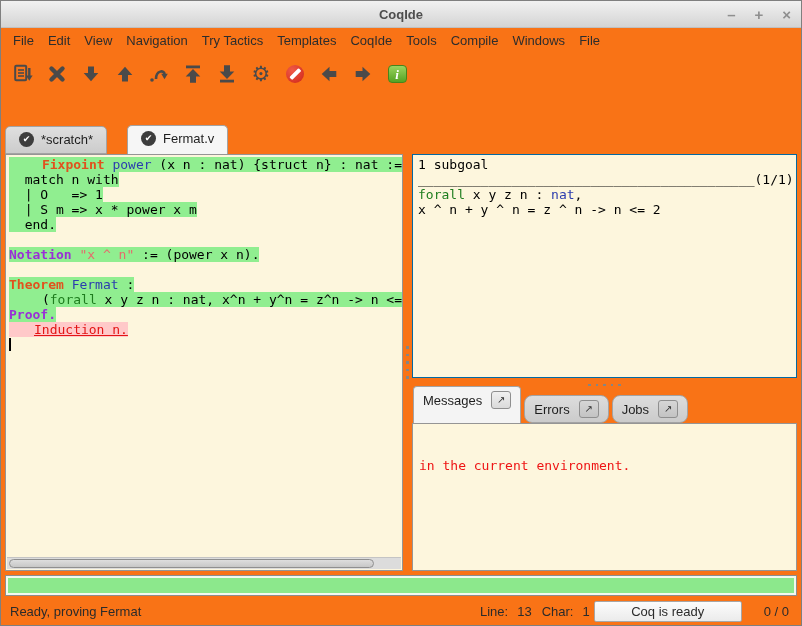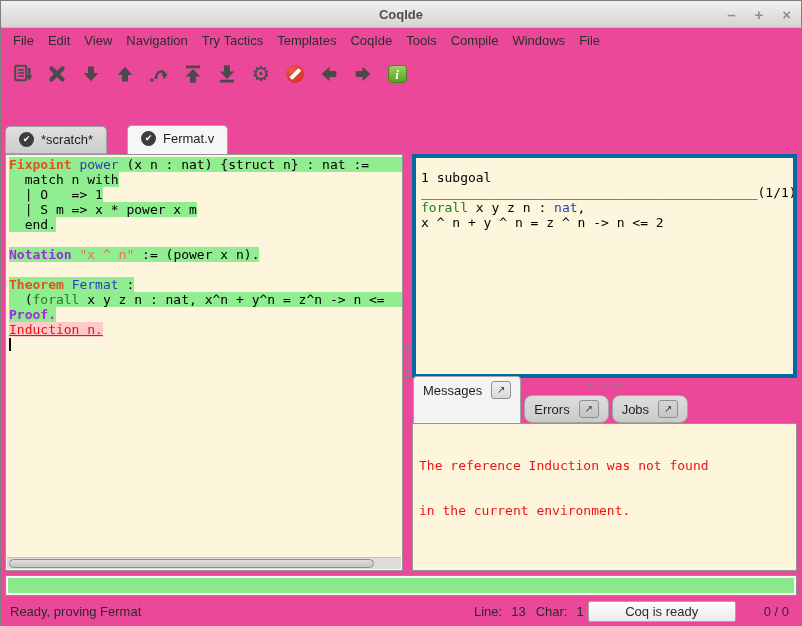--- a/index.html
+++ b/index.html
@@ -1,17 +1,17 @@
 <!DOCTYPE html>
 <html><head>
 <meta charset="utf-8">
 <style>
   html,body{margin:0;padding:0;background:#c8c8c8;}
   *{box-sizing:border-box;}
-  .window{width:802px;height:626px;border:1px solid #7f7f7f;background:#ec4899;
+  .window{width:802px;height:626px;border:1px solid #7f7f7f;background:#f97316;
           display:flex;flex-direction:column;overflow:hidden;
           font-family:"Liberation Sans",sans-serif;}
 
   
   .titlebar{height:27px;flex:none;background:linear-gradient(#f1f1f1,#d4d4d4);
             border-bottom:1px solid #c0c0c0;position:relative;
             display:flex;align-items:center;justify-content:center;}
   .title{font-size:13px;font-weight:bold;color:#4e4e4e;}
   .win-controls{position:absolute;right:10px;top:0;height:100%;display:flex;align-items:center;gap:19px;}
   .win-btn{color:#8f8f8f;font-size:15px;font-weight:bold;line-height:1;cursor:default;}
@@ -44,50 +44,50 @@
   .tab-check::after{content:"\2714";color:#fff;font-size:9px;line-height:1;}
 
   
   .main{flex:1;display:flex;padding:0 4px;min-height:0;}
   .mono{font-family:"DejaVu Sans Mono","Liberation Mono",monospace;font-size:13px;line-height:15px;white-space:pre;}
 
   .editor-pane{width:398px;flex:none;border:1px solid #959595;background:#fdf6dd;
                position:relative;overflow:hidden;}
   .code{position:absolute;left:3px;right:0;top:2px;bottom:14px;overflow:hidden;}
   .code-line{height:15px;}
-  .full-green{background:#90ee90;}
+  .full-green{background:#90ee90;text-align:right;}
   .hl-green{background:#90ee90;}
   .hl-pink{background:#ffc9c9;}
   .tk-p{color:#000;}
   .tk-kw{color:#e1511d;font-weight:bold;}
   .tk-id{color:#2b3cae;}
   .tk-kw2{color:#9a2fd6;font-weight:bold;}
   .tk-kw3{color:#1e7d1e;}
   .tk-str{color:#e56c6c;}
-  .tk-err{color:#e31515;text-decoration:underline;}
+  .tk-err{color:#e31515;text-decoration:underline;padding-left:25px;}
   .cursor{display:inline-block;width:1.5px;height:13px;background:#000;vertical-align:-2px;}
 
   .hscrollbar{position:absolute;left:1px;right:1px;bottom:1px;height:12px;background:#dcdcdc;
               border-top:1px solid #c4c4c4;display:flex;align-items:center;padding-left:2px;}
   .hthumb{height:9px;width:93%;border:1px solid #8f8f8f;border-radius:5px;
           background:linear-gradient(#dedede,#c7c7c7);}
 
   .vsplit{width:9px;flex:none;display:flex;flex-direction:column;align-items:center;justify-content:center;gap:5px;}
   .hsplit{height:14px;flex:none;display:flex;align-items:center;justify-content:center;gap:5px;}
   .grip-dot{width:2.5px;height:2.5px;background:#858585;flex:none;}
 
   .right-col{flex:1;display:flex;flex-direction:column;min-width:0;}
-  .goal-pane{height:224px;flex:none;border:4px solid #0369a1;background:#fdf6dd;
-             padding:12px 5px;overflow:hidden;}
+  .goal-pane{height:224px;flex:none;border:1px solid #0369a1;background:#fdf6dd;
+             padding:2px 5px;overflow:hidden;}
 
   .console{flex:1;display:flex;flex-direction:column;min-height:0;}
   .console-tabs{height:31px;flex:none;display:flex;align-items:flex-end;gap:3px;padding-left:1px;}
   .ctab{display:flex;align-items:center;gap:9px;font-size:13px;color:#1e1e1e;
         border:1px solid #a3a3a3;border-radius:4px 4px 0 0;padding:4px 9px;}
-  .ctab.active{background:#f4f4f4;border-bottom:none;padding-bottom:24px;}
+  .ctab.active{background:#f4f4f4;border-bottom:none;padding-bottom:14px;}
   .ctab.inactive{background:linear-gradient(#dddddd,#cbcbcb);border-radius:8px;}
   .detach-btn{width:20px;height:18px;border:1px solid #8f8f8f;border-radius:3px;
               display:flex;align-items:center;justify-content:center;
               background:linear-gradient(#f0f0f0,#dadada);}
   .ctab.inactive .detach-btn{background:linear-gradient(#d6d6d6,#c3c3c3);}
   .detach-btn::after{content:"\2197";font-size:10px;color:#2e2e2e;line-height:1;}
   .console-body{flex:1;border:1px solid #959595;background:#fdf6dd;padding:4px 6px;overflow:hidden;}
   .msg-line{color:#ee1414;height:15px;}
 
   
@@ -95,21 +95,21 @@
   .progress{height:21px;border:1px solid #8d8d8d;background:#8ce88c;
             box-shadow:inset 0 0 0 2px #f3f9f0;}
   .statusbar{height:27px;flex:none;display:flex;align-items:center;font-size:13px;color:#2b2b2b;
              padding:0 12px 0 9px;}
   .status-left{flex:1;}
   .pos-label{margin-left:10px;}
   .pos-val{margin-left:9px;}
   .coq-status{width:148px;height:21px;border:1px solid #a6a6a6;border-radius:2px;
               background:linear-gradient(#fcfcfc,#ebebeb);display:flex;align-items:center;
               justify-content:center;margin-left:4px;}
-  .counter{margin-left:28px;}
+  .counter{margin-left:22px;}
 </style>
 </head>
 <body>
 
 <div class="window">
 
   <div class="titlebar">
     <div class="title">CoqIde</div>
     <div class="win-controls">
       <span class="win-btn">–</span>
@@ -264,21 +264,20 @@
           <div class="ctab inactive">
             <span>Errors</span>
             <span class="detach-btn"></span>
           </div>
           <div class="ctab inactive">
             <span>Jobs</span>
             <span class="detach-btn"></span>
           </div>
         </div>
         <div class="console-body mono">
-          <div class="msg-line">The reference Induction was not found</div>
           <div class="msg-line">in the current environment.</div>
         </div>
       </div>
     </div>
   </div>
 
   <div class="progress-row">
     <div class="progress"></div>
   </div>
 

